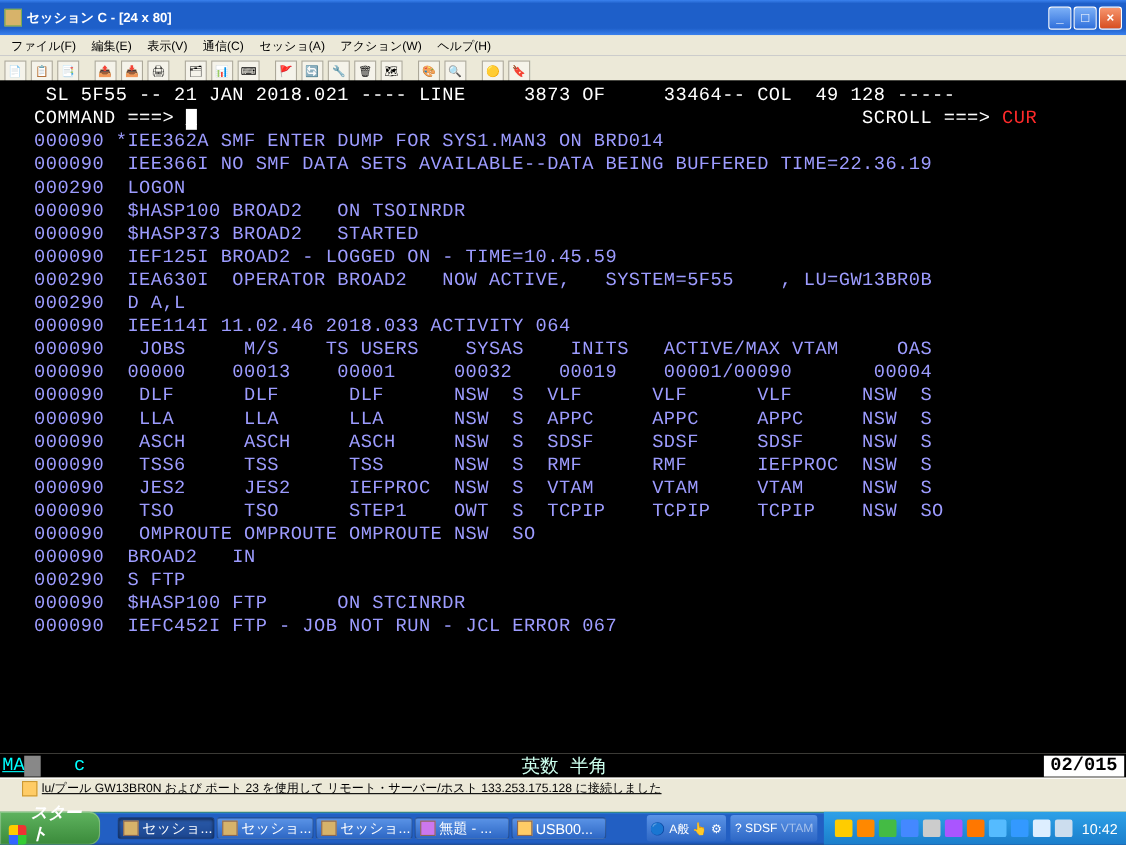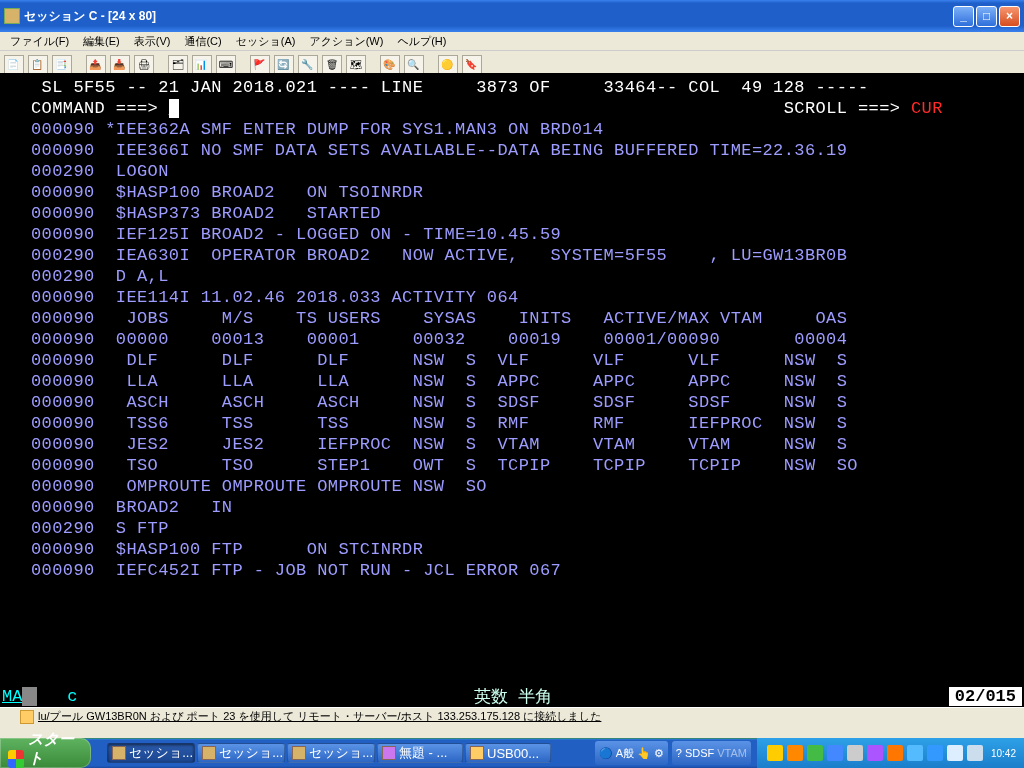--- a/index.html
+++ b/index.html
@@ -108,21 +108,21 @@
   margin-left:auto; display:flex; align-items:center; gap:4px; color:#fff; font-size:11px;
 }
 .langcell { height:24px; padding:0 4px; display:flex; align-items:center; gap:3px;
   background: linear-gradient(#5a93e6,#2d67c5); border-radius:3px; }
 .tray {
   height:30px; background: linear-gradient(#2da1e8,#1b7ecb);
   display:flex; align-items:center; gap:4px; padding:0 8px 0 10px;
   margin-left:6px;
 }
 .tray .ticon2 { width:16px; height:16px; border-radius:2px; }
-.tray .clock { color:#fff; font-size:10px; margin-left:4px; }
+.tray .clock { color:#fff; font-size:13px; margin-left:4px; }
 </style>
 </head>
 <body>
 
 <div class="xp-window">
 
   <div class="titlebar">
     <div class="ticon"></div>
     <div class="title">セッション C - [24 x 80]</div>
     <div class="winbtns">

